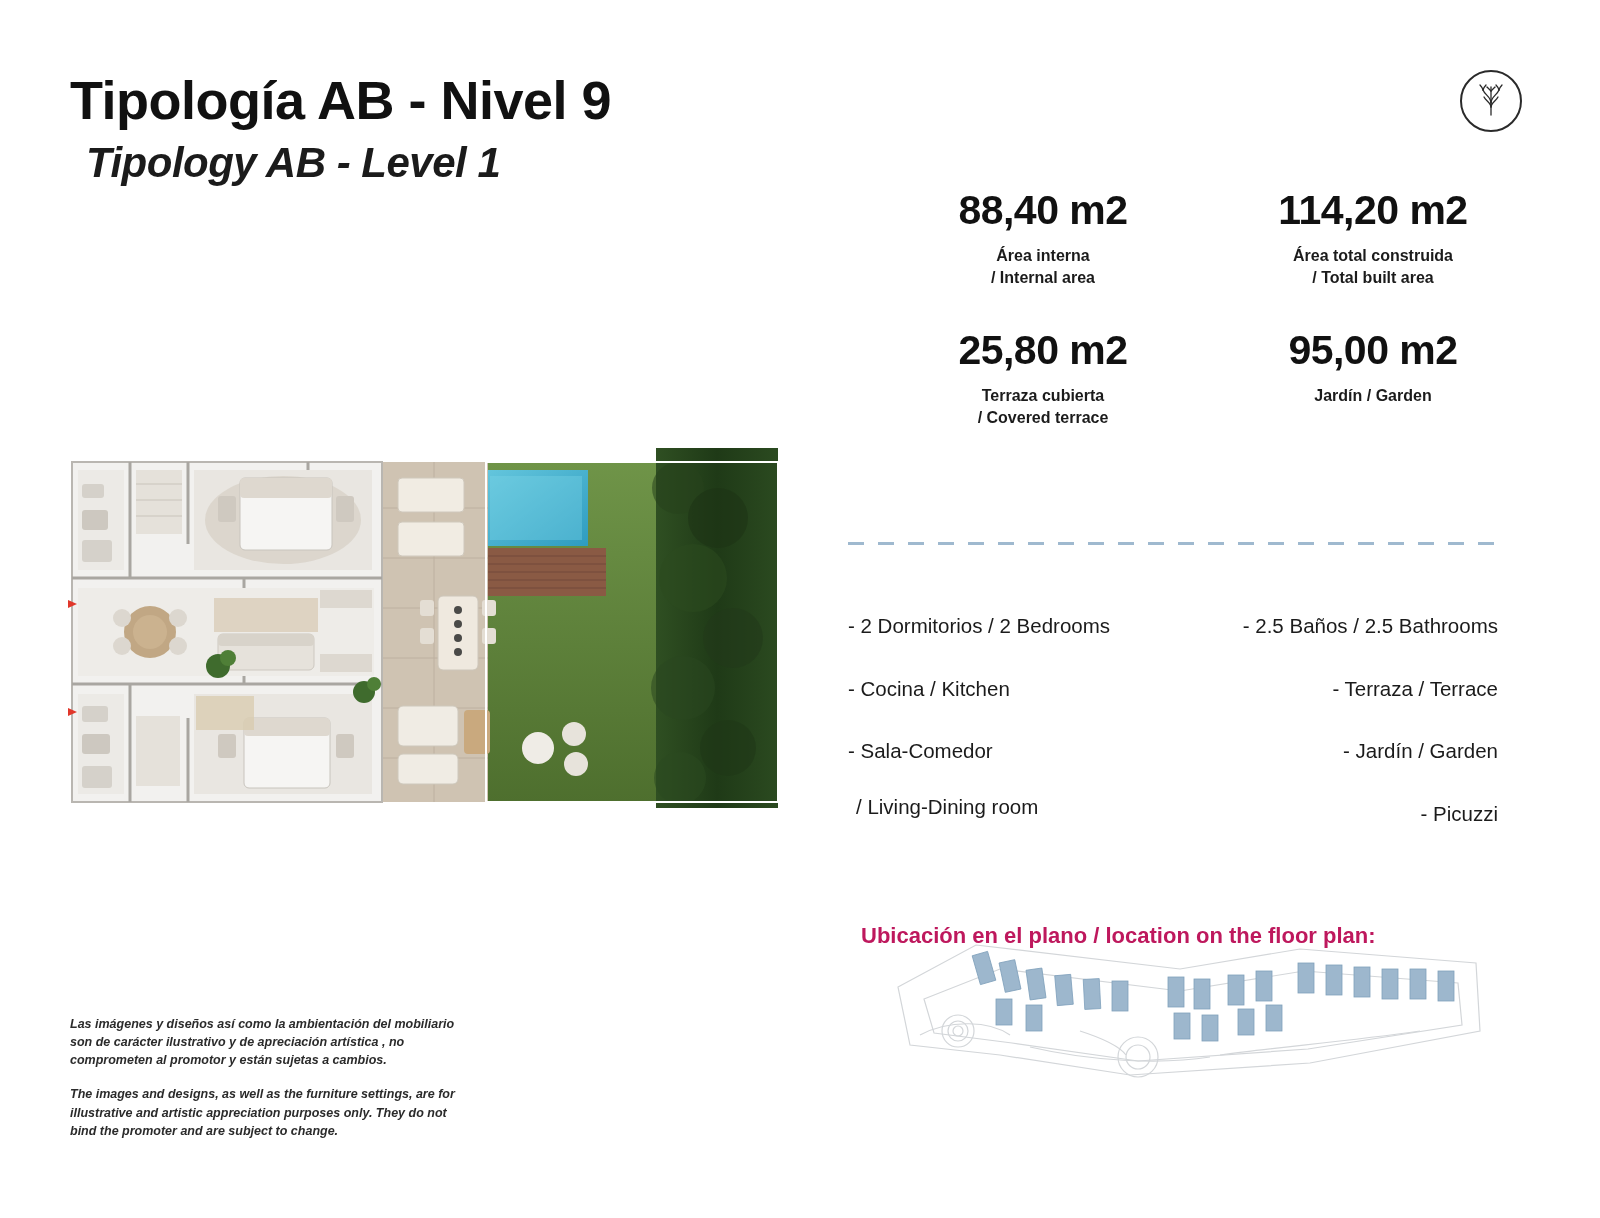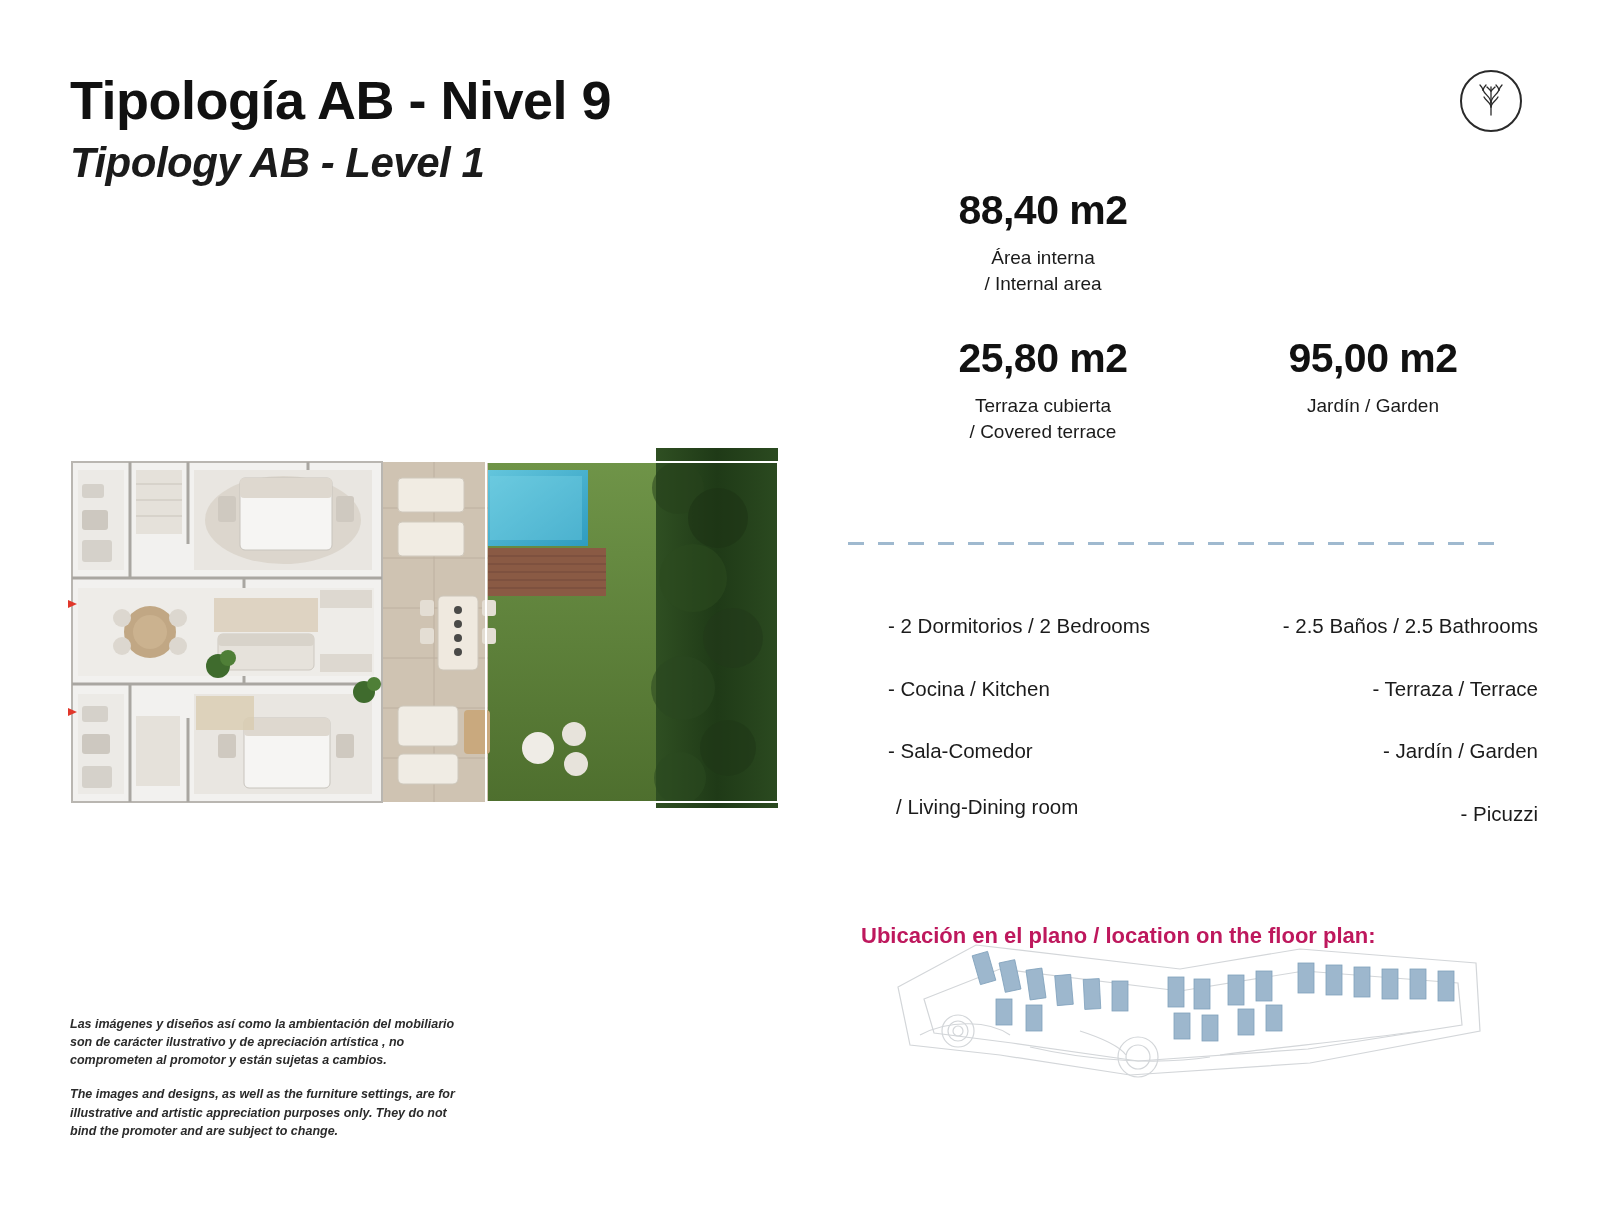--- a/index.html
+++ b/index.html
@@ -31,21 +31,21 @@
     margin: 0;
     white-space: nowrap;
   }
   .title-sub {
     font-size: 42px;
     font-weight: bold;
     font-style: italic;
     letter-spacing: -0.5px;
     line-height: 1.15;
     color: #1b1b1b;
-    margin: 10px 0 0 0;
+    margin: 10px 0 0 16px;
     white-space: nowrap;
   }
 
   
   .logo {
     position: absolute;
     right: 78px;
     top: 70px;
     width: 58px;
     height: 58px;
@@ -86,43 +86,43 @@
   .stat-value {
     font-size: 41px;
     font-weight: bold;
     letter-spacing: -0.5px;
     line-height: 1.1;
     color: #111111;
     margin: 0 0 12px 0;
     white-space: nowrap;
   }
   .stat-label {
-    font-size: 19px;
-    font-weight: normal;
+    font-size: 16px;
+    font-weight: bold;
     line-height: 1.35;
     color: #1b1b1b;
     white-space: nowrap;
   }
 
   
   .divider {
     position: absolute;
     left: 848px;
     top: 542px;
     width: 648px;
     height: 3px;
     background-image: linear-gradient(to right, #9fb9cf 0 16px, rgba(255,255,255,0) 16px 30px);
     background-size: 30px 3px;
     background-repeat: repeat-x;
   }
 
   
   .features {
     position: absolute;
-    left: 888px;
+    left: 848px;
     top: 612px;
     width: 650px;
     display: flex;
   }
   .feat-col {
     width: 350px;
   }
   .feat-col.col-right {
     width: 300px;
     padding-left: 0;
@@ -357,20 +357,25 @@
     <rect x="418" y="14" width="292" height="340" fill="none" stroke="#ffffff" stroke-width="2"></rect>
   </svg>
 </div>
 
 <div class="stats">
   <div class="stats-row">
     <div class="stat">
       <div class="stat-value">88,40 m2</div>
       <div class="stat-label">Área interna</div>
       <div class="stat-label">/ Internal area</div>
+    </div>
+    <div class="stat right">
+      <div class="stat-value">114,20 m2</div>
+      <div class="stat-label">Área total construida</div>
+      <div class="stat-label">/ Total built area</div>
     </div>
   </div>
   <div class="stats-row">
     <div class="stat">
       <div class="stat-value">25,80 m2</div>
       <div class="stat-label">Terraza cubierta</div>
       <div class="stat-label">/ Covered terrace</div>
     </div>
     <div class="stat right">
       <div class="stat-value">95,00 m2</div>

